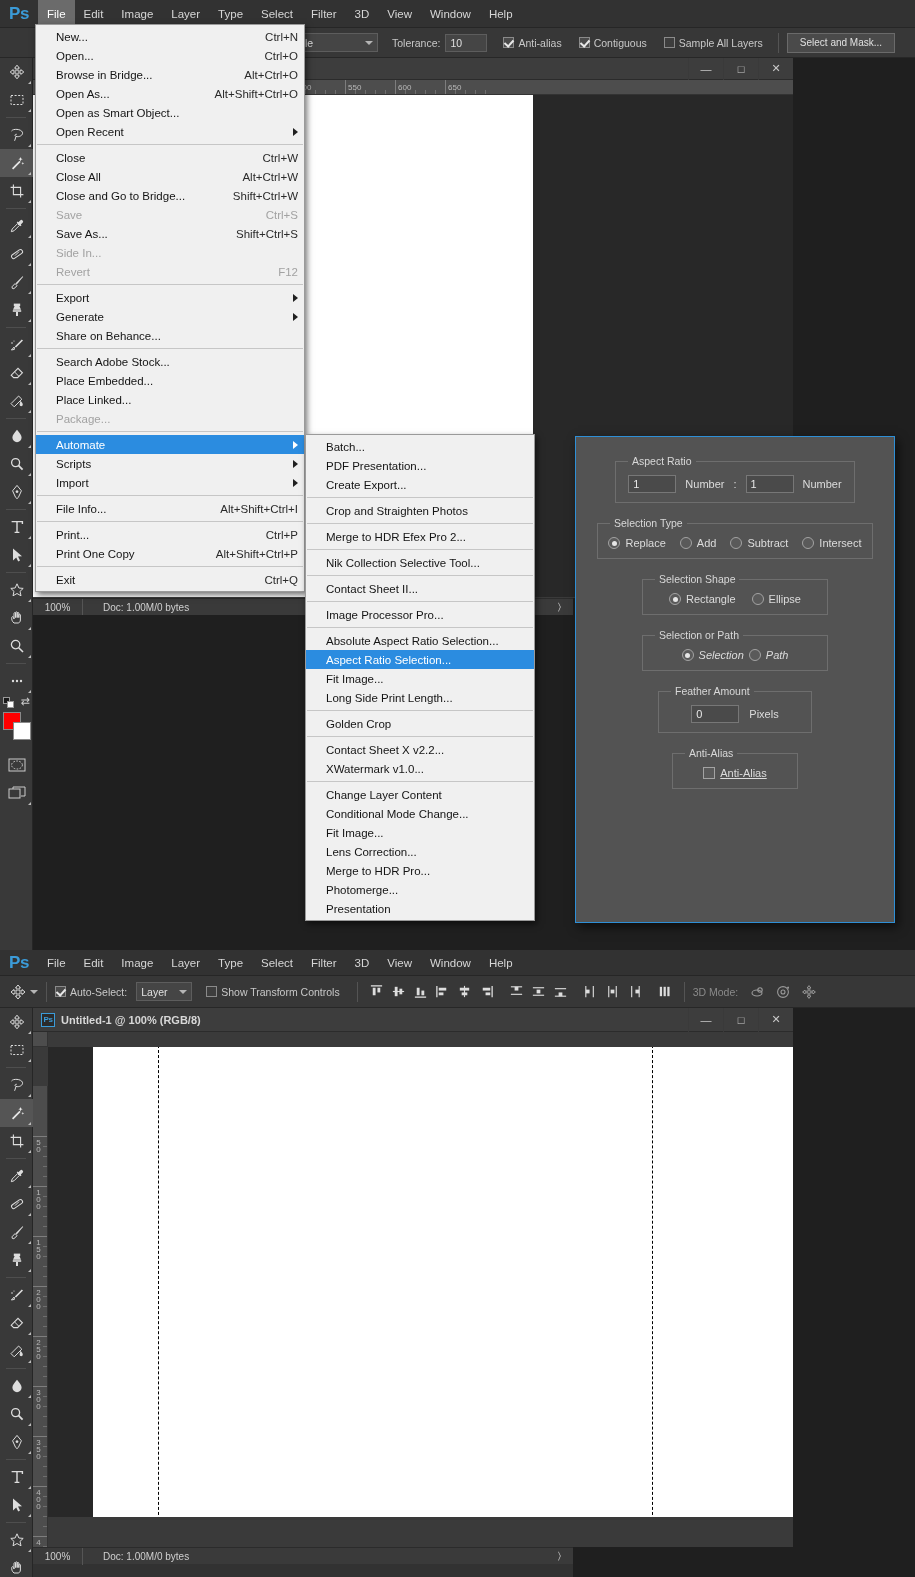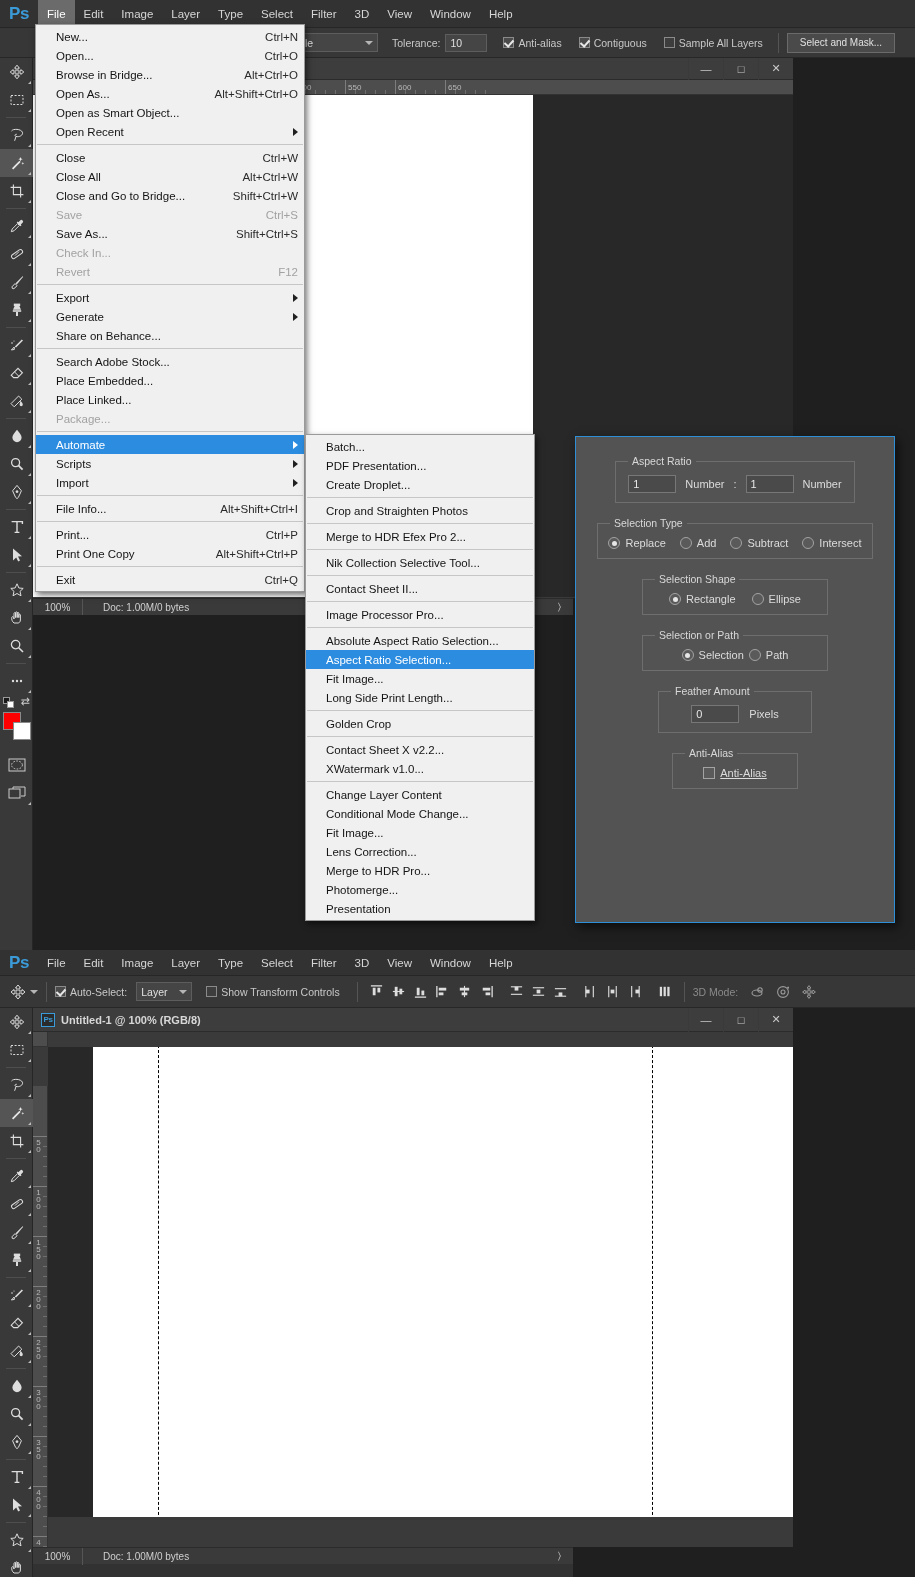--- a/index.html
+++ b/index.html
@@ -1020,21 +1020,21 @@
     </div>
     <div class="dd-item dis">
       <span>Save</span>
       <span class="dd-shortcut">Ctrl+S</span>
     </div>
     <div class="dd-item">
       <span>Save As...</span>
       <span class="dd-shortcut">Shift+Ctrl+S</span>
     </div>
     <div class="dd-item dis">
-      <span>Check In...</span>
+      <span>Side In...</span>
     </div>
     <div class="dd-item dis">
       <span>Revert</span>
       <span class="dd-shortcut">F12</span>
     </div>
     <div class="dd-sep"></div>
     <div class="dd-item">
       <span>Export</span>
       <span class="dd-arrow"></span>
     </div>
@@ -1093,21 +1093,21 @@
   </div>
 
 <div class="dropdown" id="automateMenu" style="left:305px;top:434px;width:230px;">
     <div class="dd-item">
       <span>Batch...</span>
     </div>
     <div class="dd-item">
       <span>PDF Presentation...</span>
     </div>
     <div class="dd-item">
-      <span>Create Droplet...</span>
+      <span>Create Export...</span>
     </div>
     <div class="dd-sep"></div>
     <div class="dd-item">
       <span>Crop and Straighten Photos</span>
     </div>
     <div class="dd-sep"></div>
     <div class="dd-item">
       <span>Merge to HDR Efex Pro 2...</span>
     </div>
     <div class="dd-sep"></div>
@@ -1216,21 +1216,21 @@
           </div>
           <div class="radio-item">
             <span class="radio"></span>
             <span class="dlg-lab">Ellipse</span>
           </div>
         </div>
     </fieldset>
 
     <fieldset class="grp" style="margin:0 52px 14px 52px;">
       <legend>Selection or Path</legend>
-      <div class="grp-row" id="pathRow" style="gap:5px;">
+      <div class="grp-row" id="pathRow" style="gap:5px;font-style:italic;">
           <div class="radio-item">
             <span class="radio on"></span>
             <span class="dlg-lab">Selection</span>
           </div>
           <div class="radio-item">
             <span class="radio"></span>
             <span class="dlg-lab">Path</span>
           </div>
         </div>
     </fieldset>

